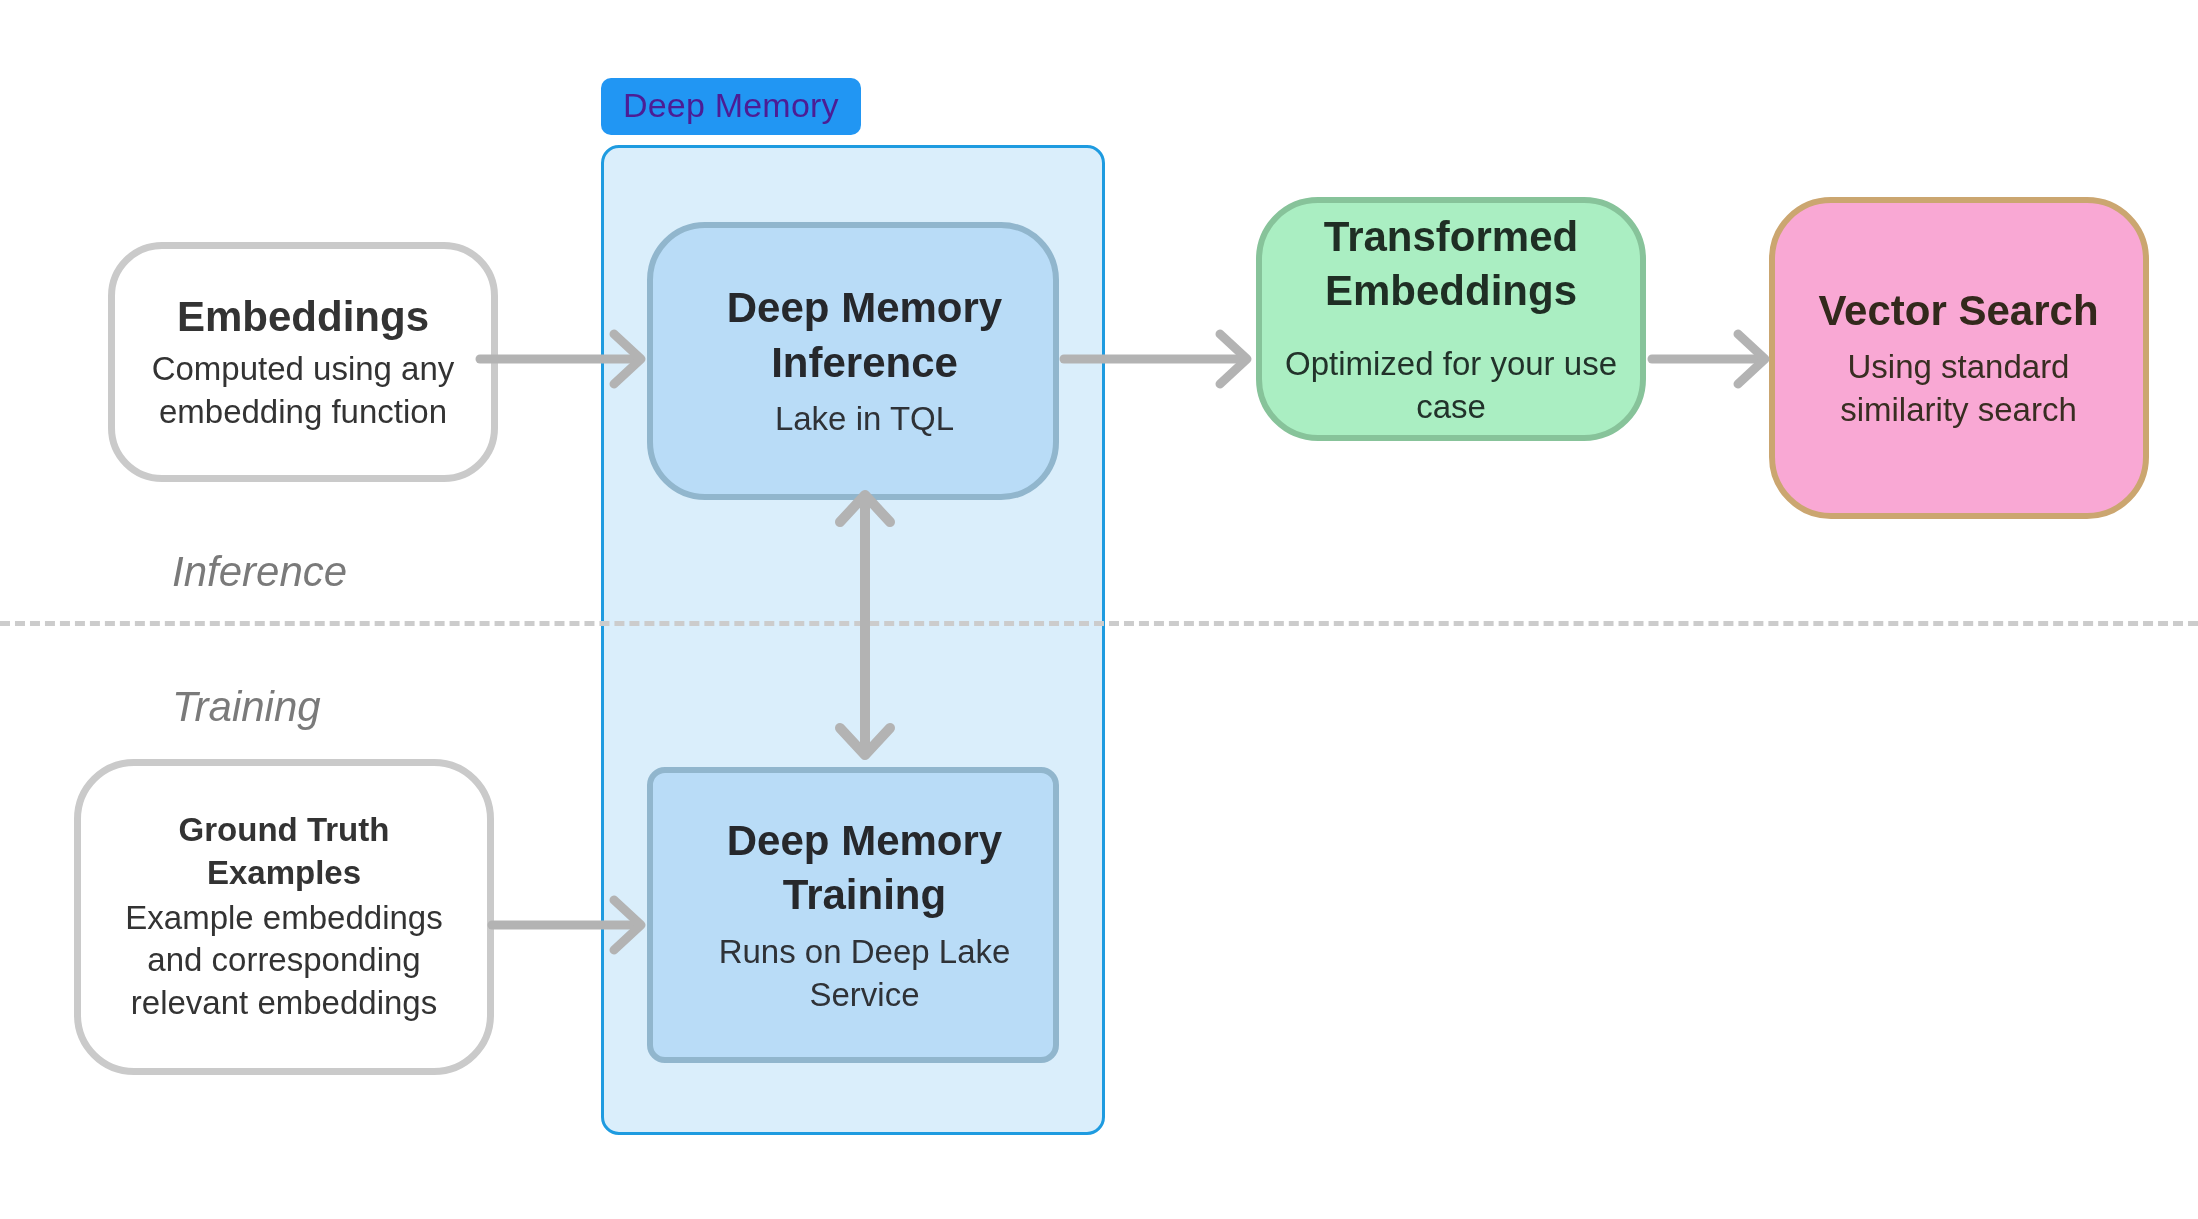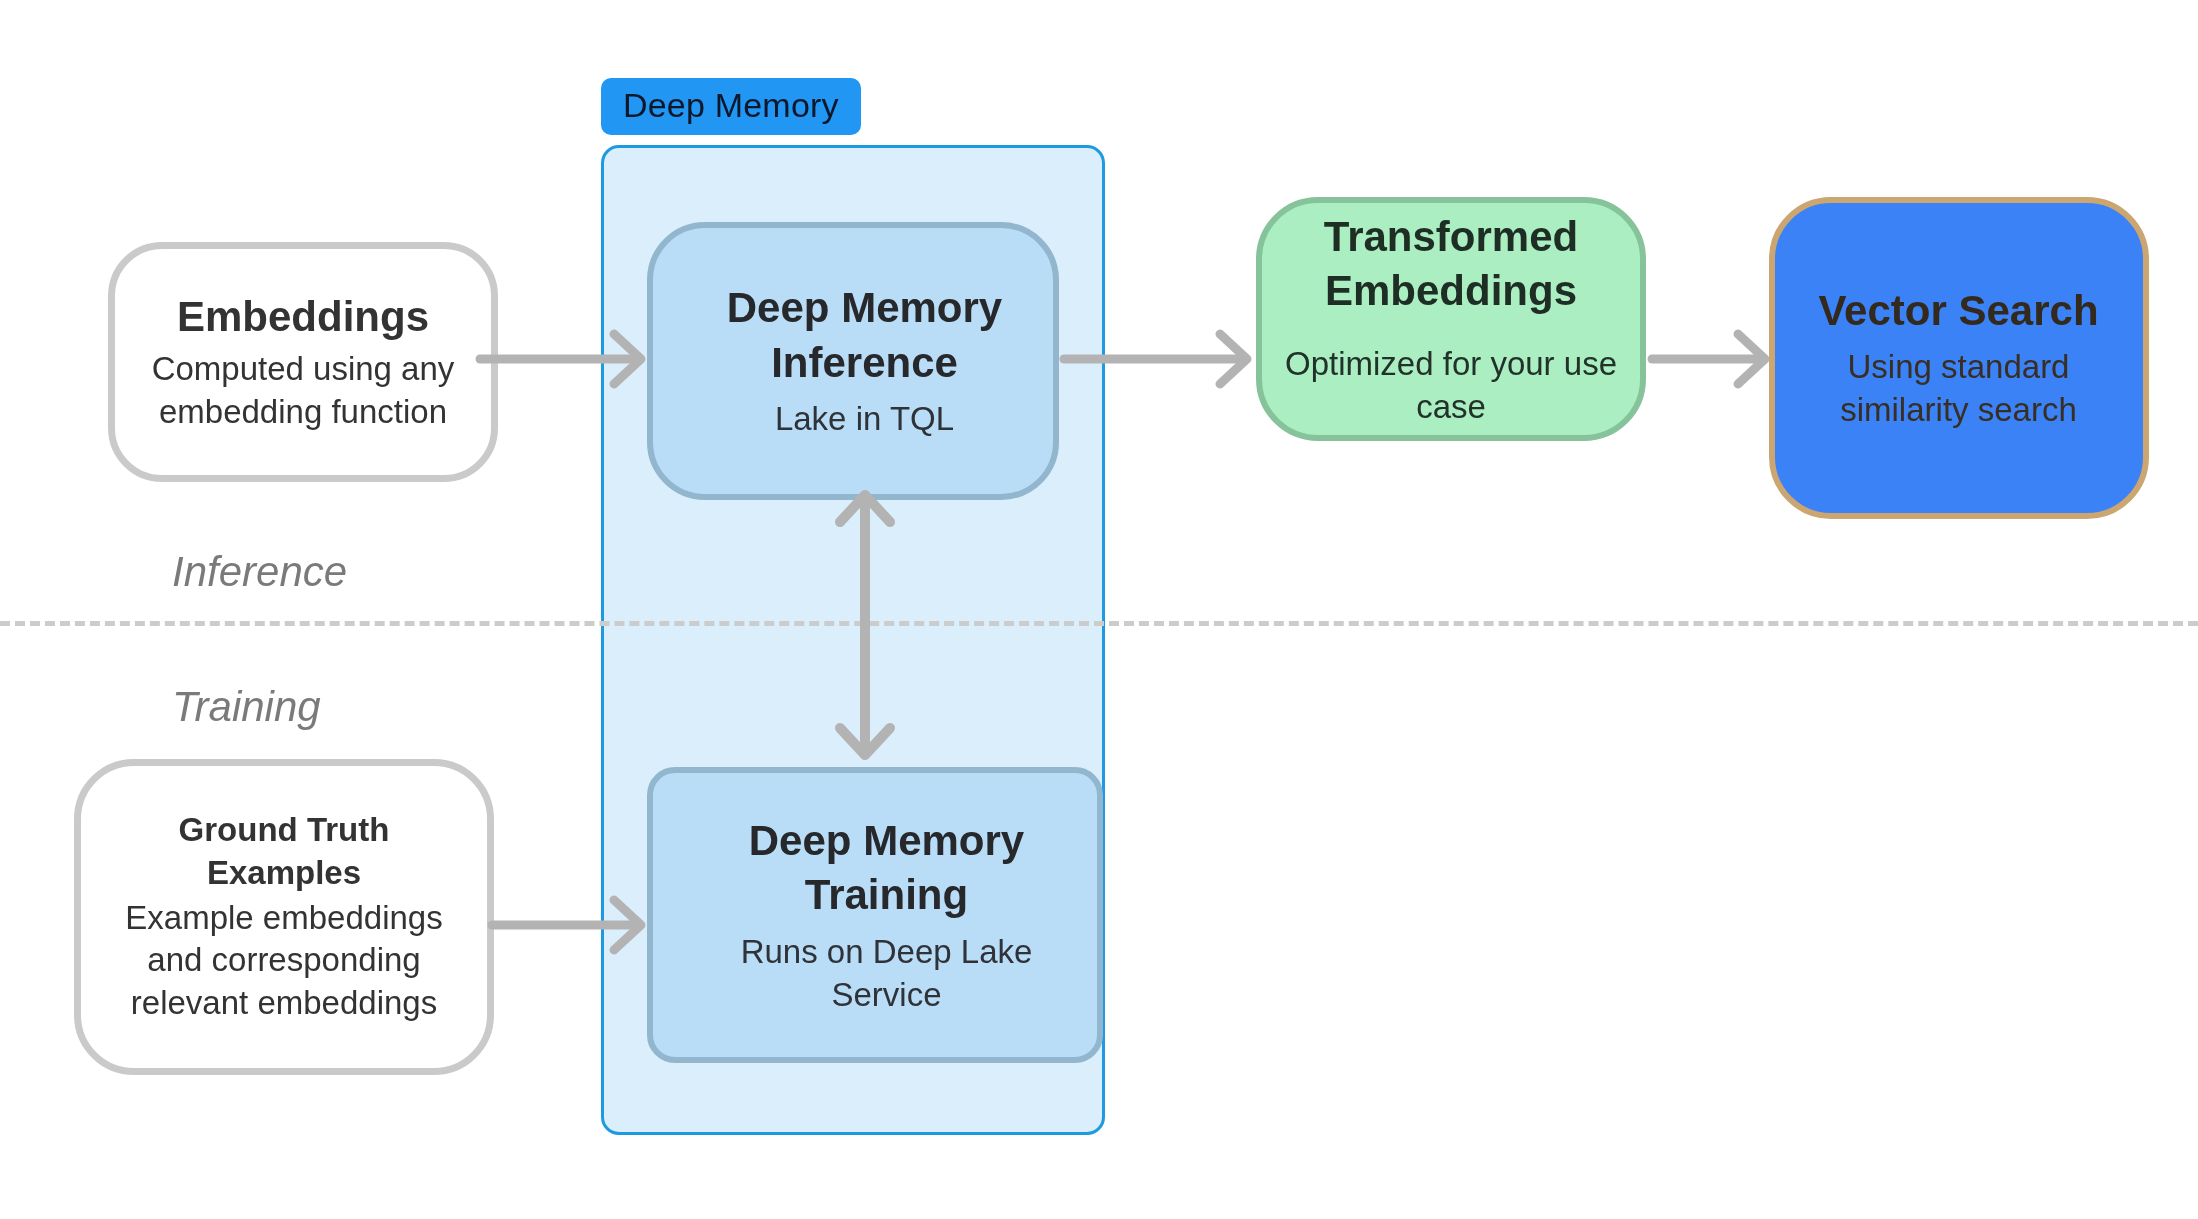--- a/index.html
+++ b/index.html
@@ -29,21 +29,21 @@
     background: #DAEEFB;
     border: 3px solid #1E9BE0;
     border-radius: 18px;
     box-sizing: border-box;
   }
   #dm-label {
     position: absolute;
     left: 601px;
     top: 78px;
     background: #2196F3;
-    color: #0f172a;
+    color: #4c1d95;
     border-radius: 10px;
     padding: 10px 22px 13px 22px;
     font-size: 34px;
     line-height: 1.0;
     letter-spacing: 0.2px;
     white-space: nowrap;
   }
 
   
   .node {
@@ -84,21 +84,21 @@
   }
 
   .node.green {
     background: #AAEEC2;
     border: 6px solid #87C39A;
   }
   .node.green .title { color: #1F2E24; }
   .node.green .sub  { color: #22322A; }
 
   .node.orange {
-    background: #3b82f6;
+    background: #f9a8d4;
     border: 6px solid #CBA670;
     padding-left: 17px;
   }
   .node.orange .title { color: #33291C; }
   .node.orange .sub  { color: #382E22; }
 
   
   #node-embeddings {
     left: 88px; top: 242px; width: 390px; height: 240px;
     border-radius: 54px;
@@ -128,22 +128,22 @@
   #node-vector-search .sub   { font-size: 33px; margin-top: 8px; }
 
   #node-ground-truth {
     left: 54px; top: 759px; width: 420px; height: 316px;
     border-radius: 60px;
   }
   #node-ground-truth .title { font-size: 33px; font-weight: bold; }
   #node-ground-truth .sub   { font-size: 33px; margin-top: 2px; }
 
   #node-dm-training {
-    left: 647px; top: 767px; width: 456px; height: 296px;
-    border-radius: 28px;
+    left: 647px; top: 767px; width: 412px; height: 296px;
+    border-radius: 18px;
   }
   #node-dm-training .title { font-size: 42px; }
   #node-dm-training .sub   { font-size: 33px; margin-top: 8px; }
 
   
   #divider {
     position: absolute;
     left: 0; top: 621px;
     width: 2198px; height: 0;
     border-top: 5px dashed #CCCCCC;

